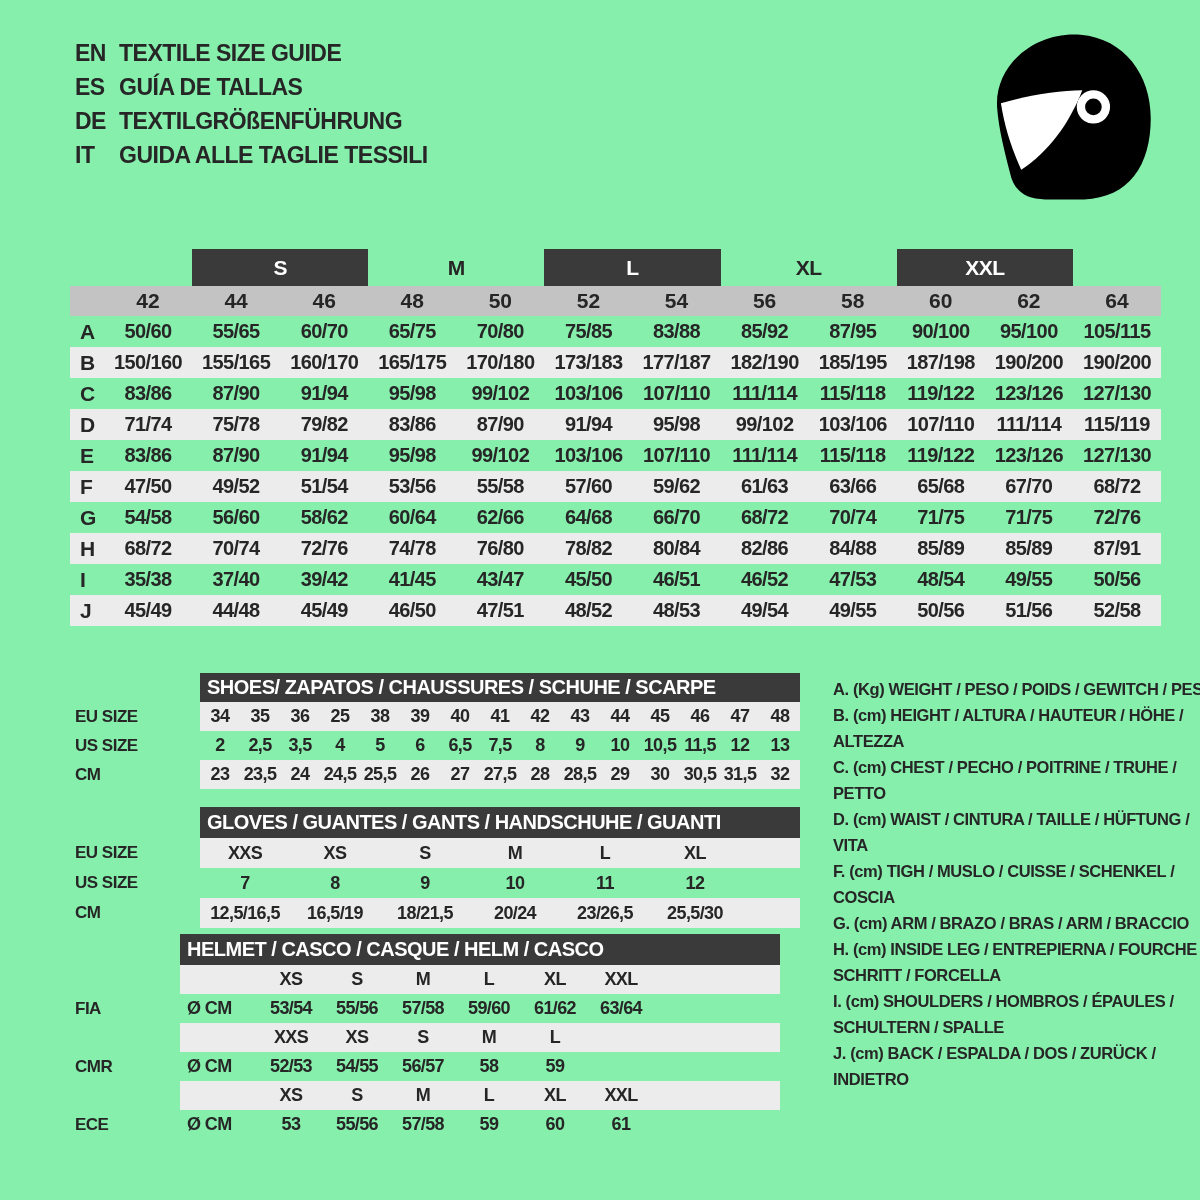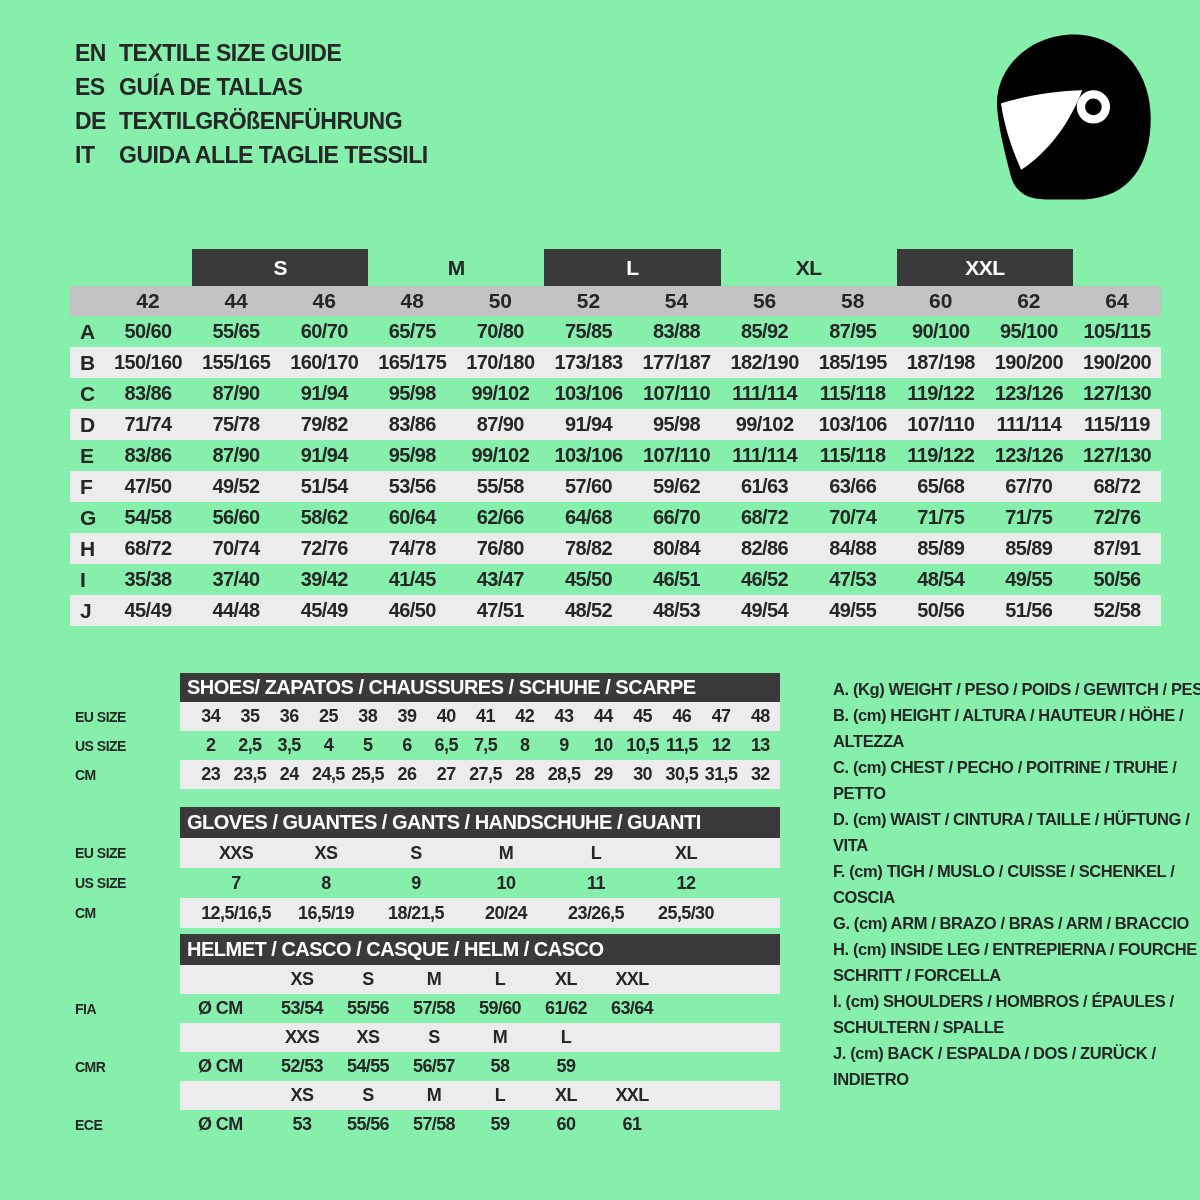--- a/index.html
+++ b/index.html
@@ -25,26 +25,26 @@
   .t-row.stripe{background:#ececec;}
   .t-row div{display:flex;align-items:center;justify-content:center;font-size:20px;letter-spacing:-0.6px;white-space:nowrap;}
   .t-row .rowkey{justify-content:flex-start;padding-left:10px;font-size:21px;}
 
   
   .sec{position:absolute;width:705px;}
   .sec-row{display:grid;grid-template-columns:105px 600px;}
   .sec-head{height:30px;}
   .sec-head .bar{background:#3a3a3a;color:#fff;display:flex;align-items:center;
                  font-size:20px;letter-spacing:-0.5px;padding-left:7px;box-sizing:border-box;}
-  .sec-label{display:flex;align-items:center;font-size:14px;letter-spacing:-0.5px;}
-  .cells{display:grid;padding-left:11px;}
+  .sec-label{display:flex;align-items:center;font-size:17px;letter-spacing:-0.5px;}
+  .cells{display:grid;}
   .cells div{display:flex;align-items:center;justify-content:center;white-space:nowrap;
              font-size:18px;letter-spacing:-0.6px;}
   .stripe-bg{background:#ececec;}
-  .shoes .sec-row,.gloves .sec-row{height:29px;}
+  .shoes .sec-row,.gloves .sec-row{height:29px;gap:20px;}
   .shoes .cells{grid-template-columns:repeat(15,1fr);}
   .gloves .cells{grid-template-columns:repeat(6,90px) 1fr;}
   .gloves .sec-row{height:30px;}
   .helmet-sec .sec-row{height:29px;}
   .helmet-sec .cells{grid-template-columns:78px repeat(6,66px) 1fr;}
   .helmet-sec .cells .unit{justify-content:flex-start;padding-left:7px;}
 
   
   .legend{position:absolute;left:793px;top:676px;width:392px;margin-left:40px;}
   .leg-item{font-size:16.5px;letter-spacing:-0.4px;line-height:26px;}

